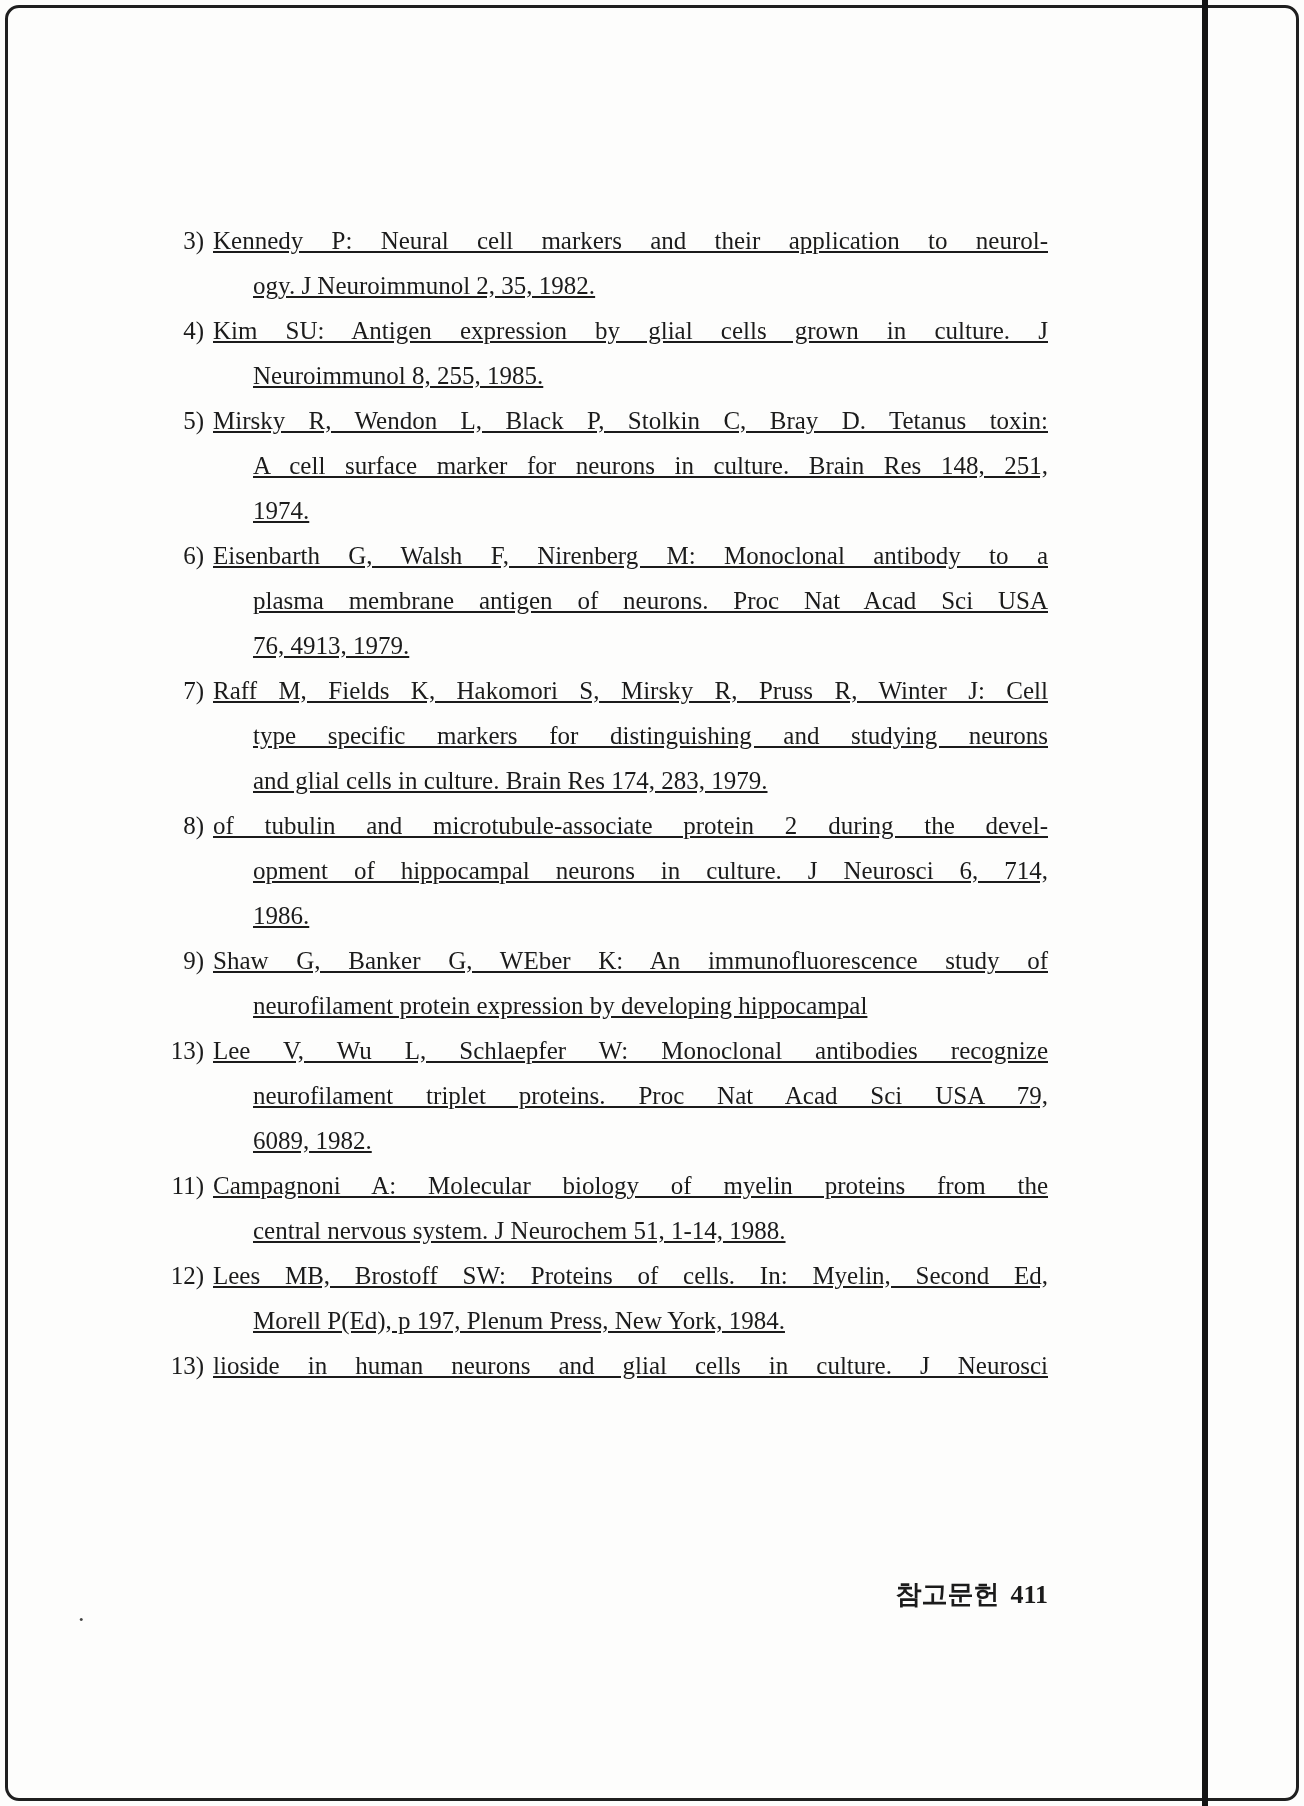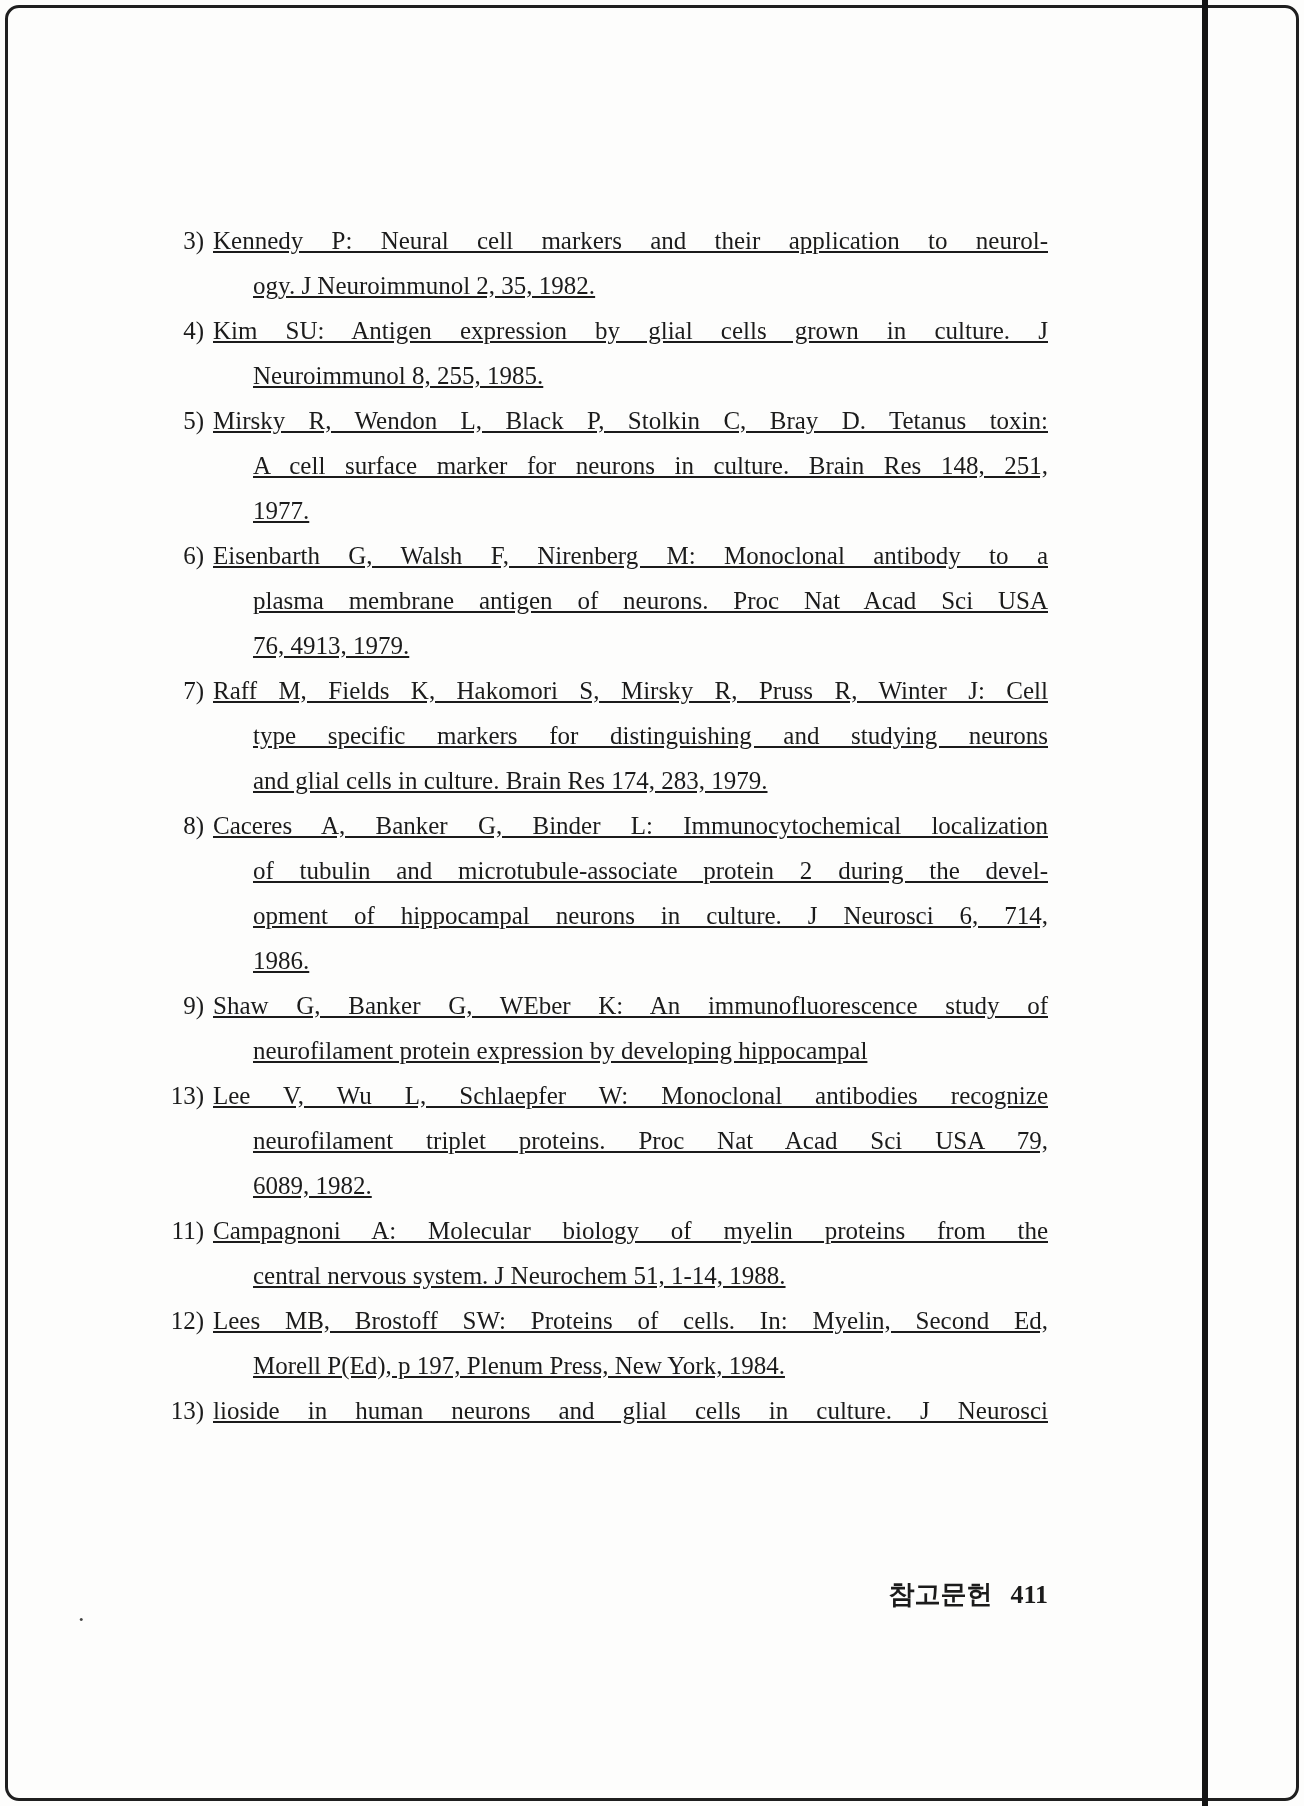--- a/index.html
+++ b/index.html
@@ -71,21 +71,21 @@
     position: absolute;
     left: 160px;
     top: 1578px;
     width: 888px;
     text-align: right;
     font-weight: bold;
     font-size: 26px;
     line-height: 34px;
   }
   .footer .footer-page {
-    margin-left: 18px;
+    margin-left: 11px;
   }
   .stray-mark {
     position: absolute;
     left: 78px;
     top: 1598px;
     font-size: 26px;
     color: #444;
   }
 </style>
 </head>
@@ -108,21 +108,21 @@
         <div class="ref-body">
           <div class="ref-line">Kim SU: Antigen expression by glial cells grown in culture. J</div>
           <div class="ref-line">Neuroimmunol 8, 255, 1985.</div>
         </div>
       </div>
       <div class="ref-item">
         <div class="ref-num">5)</div>
         <div class="ref-body">
           <div class="ref-line">Mirsky R, Wendon L, Black P, Stolkin C, Bray D. Tetanus toxin:</div>
           <div class="ref-line">A cell surface marker for neurons in culture. Brain Res 148, 251,</div>
-          <div class="ref-line">1977.</div>
+          <div class="ref-line">1974.</div>
         </div>
       </div>
       <div class="ref-item">
         <div class="ref-num">6)</div>
         <div class="ref-body">
           <div class="ref-line">Eisenbarth G, Walsh F, Nirenberg M: Monoclonal antibody to a</div>
           <div class="ref-line">plasma membrane antigen of neurons. Proc Nat Acad Sci USA</div>
           <div class="ref-line">76, 4913, 1979.</div>
         </div>
       </div>
@@ -130,21 +130,20 @@
         <div class="ref-num">7)</div>
         <div class="ref-body">
           <div class="ref-line">Raff M, Fields K, Hakomori S, Mirsky R, Pruss R, Winter J: Cell</div>
           <div class="ref-line">type specific markers for distinguishing and studying neurons</div>
           <div class="ref-line">and glial cells in culture. Brain Res 174, 283, 1979.</div>
         </div>
       </div>
       <div class="ref-item">
         <div class="ref-num">8)</div>
         <div class="ref-body">
-          <div class="ref-line">Caceres A, Banker G, Binder L: Immunocytochemical localization</div>
           <div class="ref-line">of tubulin and microtubule-associate protein 2 during the devel-</div>
           <div class="ref-line">opment of hippocampal neurons in culture. J Neurosci 6, 714,</div>
           <div class="ref-line">1986.</div>
         </div>
       </div>
       <div class="ref-item">
         <div class="ref-num">9)</div>
         <div class="ref-body">
           <div class="ref-line">Shaw G, Banker G, WEber K: An immunofluorescence study of</div>
           <div class="ref-line">neurofilament protein expression by developing hippocampal</div>

